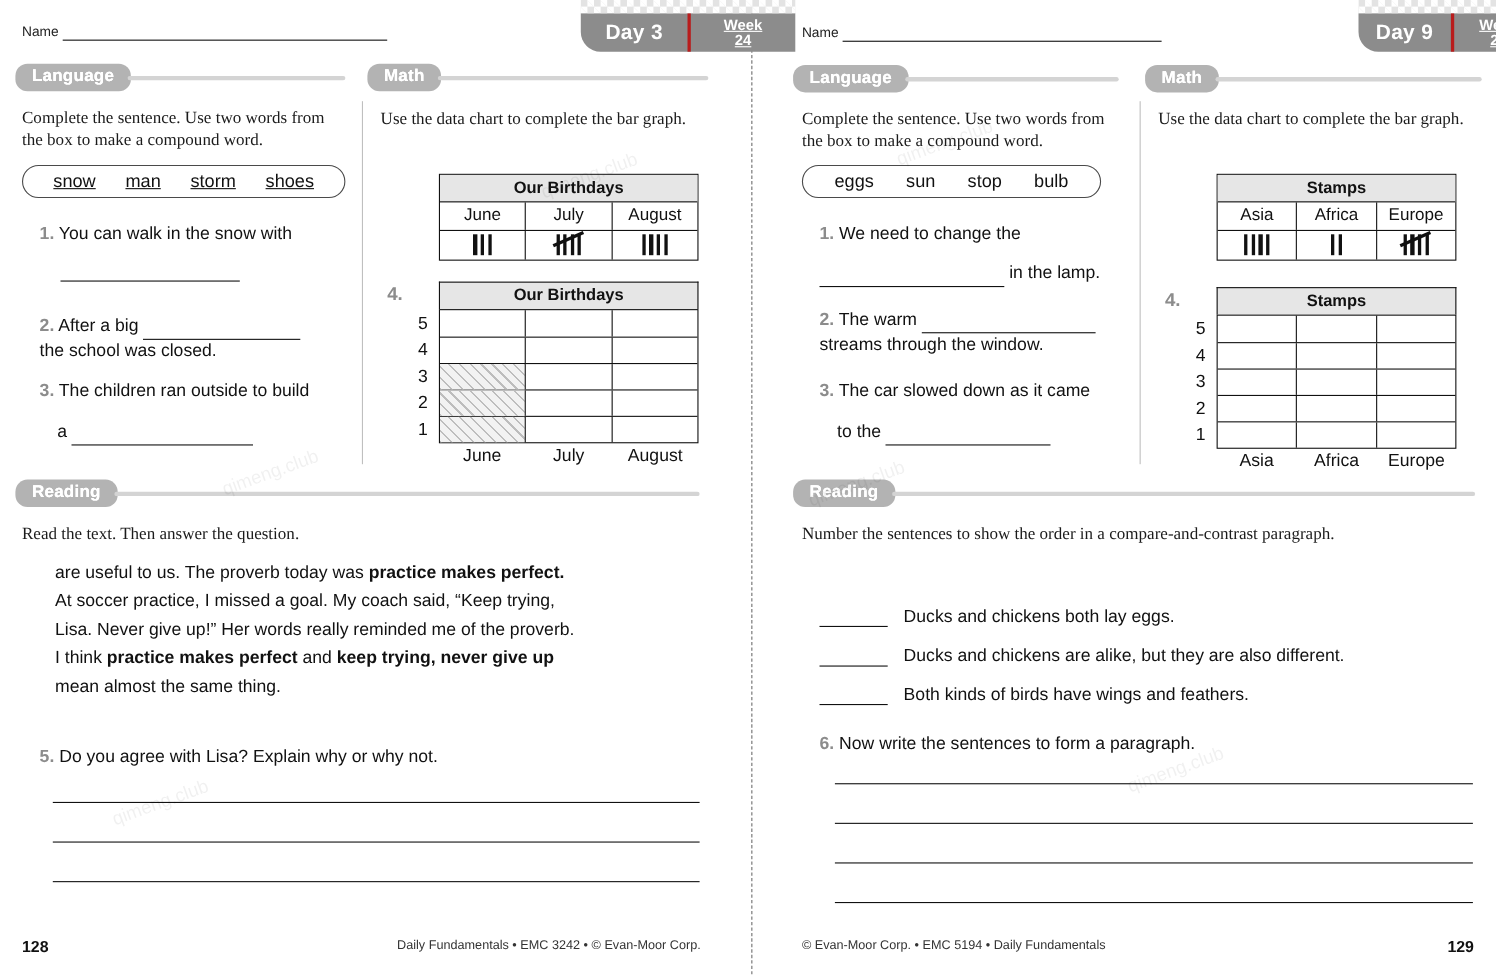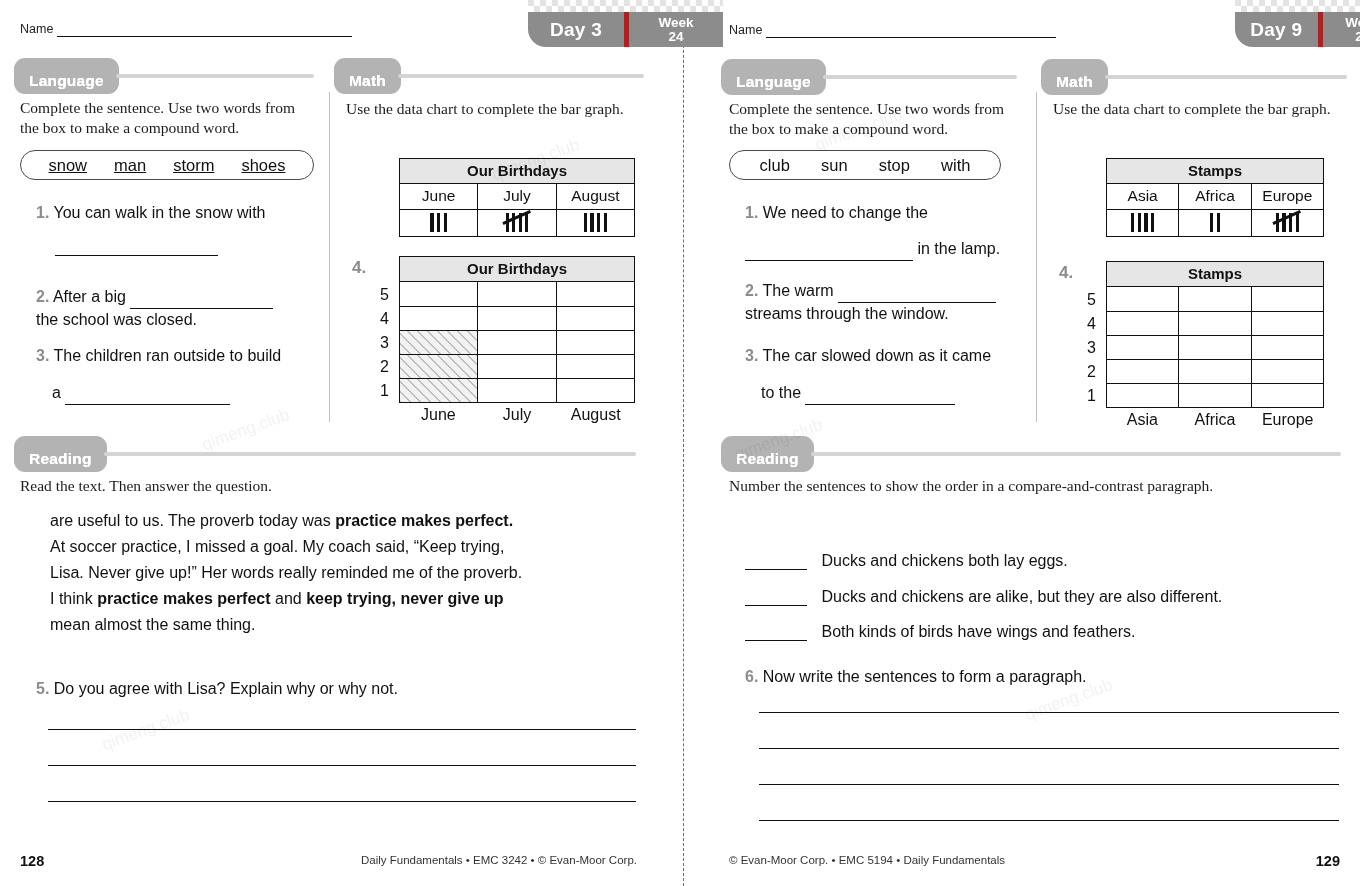--- a/index.html
+++ b/index.html
@@ -39,37 +39,37 @@
     margin-top: 12px; height: 35px; background:#8c8c8c; display:flex; align-items:center;
   }
   .daytab.l .bar { border-top-left-radius: 0; border-bottom-left-radius: 18px; }
   .daytab.r .bar { border-bottom-left-radius: 18px; }
   .daytab .cell {
     color:#fff; text-align:center; font-weight:bold; line-height:1.02;
     display:flex; flex-direction:column; justify-content:center;
     padding: 0 13px; height: 100%;
   }
   .daytab .cell.day  { font-size:19px; letter-spacing:.3px; }
-  .daytab .cell.week { font-size:13.5px; border-left:5px solid #b91c1c; padding: 0 12px;}
+  .daytab .cell.week { font-size:13.5px; border-left:3px solid #b91c1c; padding: 0 12px; text-decoration: underline;}
   .daytab .cell.week .wk { font-size:13.5px; }
   .daytab .cell.week .no { font-size:13.5px; }
 
   
   .nameline {
     position: absolute; display:flex; align-items:flex-end; gap:4px;
     font-size: 12.5px; color:#222;
   }
   .nameline .lbl { font-family:"Liberation Sans", sans-serif; font-size:12.5px; padding-bottom:1px; }
   .nameline .rule { border-bottom: 1.3px solid #111; height: 1px; }
 
   
   .section-head { position:absolute; display:flex; align-items:center; }
   .pill {
     background:#b3b3b3; color:#fff; font-weight:bold; font-size:15.5px;
-    border-radius: 11px; padding: 14px 15px 4px 15px; letter-spacing:.2px;
+    border-radius: 11px; padding: 3px 15px 4px 15px; letter-spacing:.2px;
     white-space: nowrap;
     text-shadow: 0 0 0 #fff;
   }
   .pill-rule { height: 4px; background:#d4d4d4; flex:1 1 auto; margin-left:-3px; border-radius:2px; }
   .instr {
     position:absolute; font-family:"Liberation Serif", serif;
     font-size: 15.5px; color:#1b1b1b; line-height: 1.32;
   }
 
   .wordbox {
@@ -344,24 +344,24 @@
     </div>
 
     <div class="section-head" style="left:38px; top:59px; width:296px;">
       <div class="pill">Language</div>
       <div class="pill-rule"></div>
     </div>
 
     <div class="instr" style="left:46px; top:99px; width:292px;">Complete the sentence. Use two words from the box to make a compound word.</div>
 
     <div class="wordbox" style="left:46px; top:150px; width:272px; height:30px;">
-      <span>club</span>
+      <span>eggs</span>
       <span>sun</span>
       <span>stop</span>
-      <span>with</span>
+      <span>bulb</span>
     </div>
 
     <div class="qitem" style="left:62px; top:202px; width:290px;">
       <span class="qnum">1.</span>
       <span>We need to change the</span>
     </div>
     <div class="qitem" style="left:62px; top:238px;">
       <span class="blank-inline" style="width:168px;"></span>
       <span>in the lamp.</span>
     </div>

